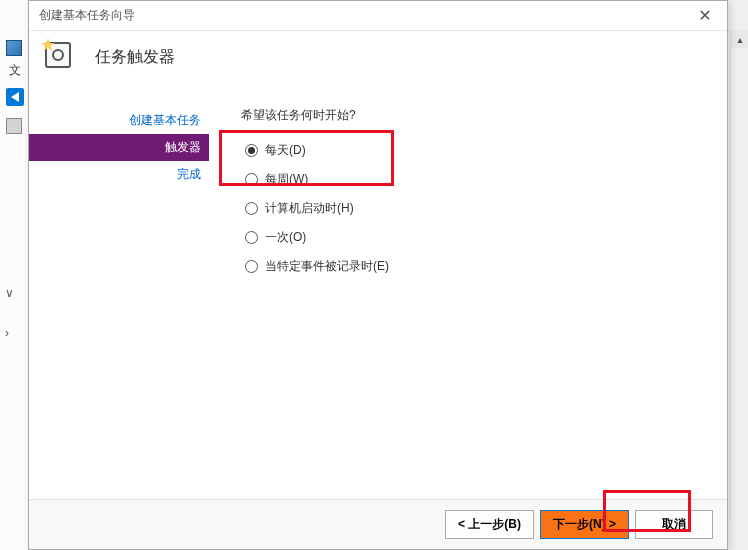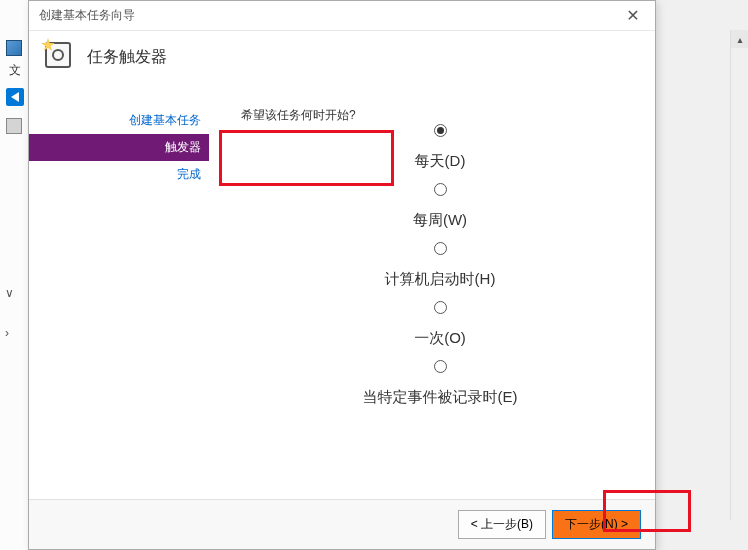--- a/index.html
+++ b/index.html
@@ -102,21 +102,21 @@
       align-items: center;
       justify-content: center;
       font-size: 10px;
       color: #555;
     }
     
     .dialog {
       position: absolute;
       left: 28px;
       top: 0;
-      width: 628px;
+      width: 700px;
       height: 550px;
       background: #ffffff;
       border: 1px solid #aaa;
       box-shadow: 2px 2px 8px rgba(0,0,0,0.15);
     }
     
     .titlebar {
       height: 30px;
       display: flex;
       align-items: center;
@@ -137,21 +137,21 @@
       font-size: 16px;
       color: #555;
       cursor: pointer;
     }
     
     .header {
       height: 52px;
       display: flex;
       align-items: center;
       padding-left: 16px;
-      gap: 12px;
+      gap: 20px;
     }
     .wizard-icon {
       width: 30px;
       height: 30px;
       position: relative;
     }
     .wizard-icon .clock {
       width: 26px;
       height: 26px;
       border: 2px solid #555;
@@ -206,35 +206,35 @@
     }
     
     .main-panel {
       flex: 1;
       padding: 24px 20px 0 32px;
       position: relative;
     }
     .question {
       font-size: 12px;
       color: #333;
+      margin-bottom: 18px;
     }
     .radio-group {
       display: flex;
       flex-direction: column;
       gap: 12px;
       padding-left: 4px;
     }
     .radio-item {
       display: flex;
       align-items: center;
-      gap: 15px;
-      font-size: 15px;
+      gap: 7px;
+      font-size: 12px;
       color: #333;
       cursor: pointer;
-      flex-direction: column;
     }
     .radio-circle {
       width: 13px;
       height: 13px;
       border: 1px solid #555;
       border-radius: 50%;
       display: flex;
       align-items: center;
       justify-content: center;
       flex-shrink: 0;
@@ -280,20 +280,21 @@
       background: #f8f8f8;
     }
     .footer-btn {
       padding: 5px 12px;
       font-size: 12px;
       background: #fdfdfd;
       border: 1px solid #aaa;
       cursor: pointer;
       min-width: 78px;
       text-align: center;
+      font-weight: bold;
     }
     .footer-btn.primary {
       border: 1px solid #0078d7;
       background: #f97316;
     }
   </style>
 </head>
 <body>
 
 <div class="background-left">
@@ -355,17 +356,18 @@
           <span class="radio-circle"></span>
           <span>当特定事件被记录时(E)</span>
         </label>
       </div>
     </div>
   </div>
 
   <div class="footer">
     <button class="footer-btn">&lt; 上一步(B)</button>
     <button class="footer-btn primary">下一步(N) &gt;</button>
+    <button class="footer-btn">取消</button>
   </div>
 
   <div class="highlight-red highlight1"></div>
   <div class="highlight-red highlight2"></div>
 </div>
 
 </body></html>

